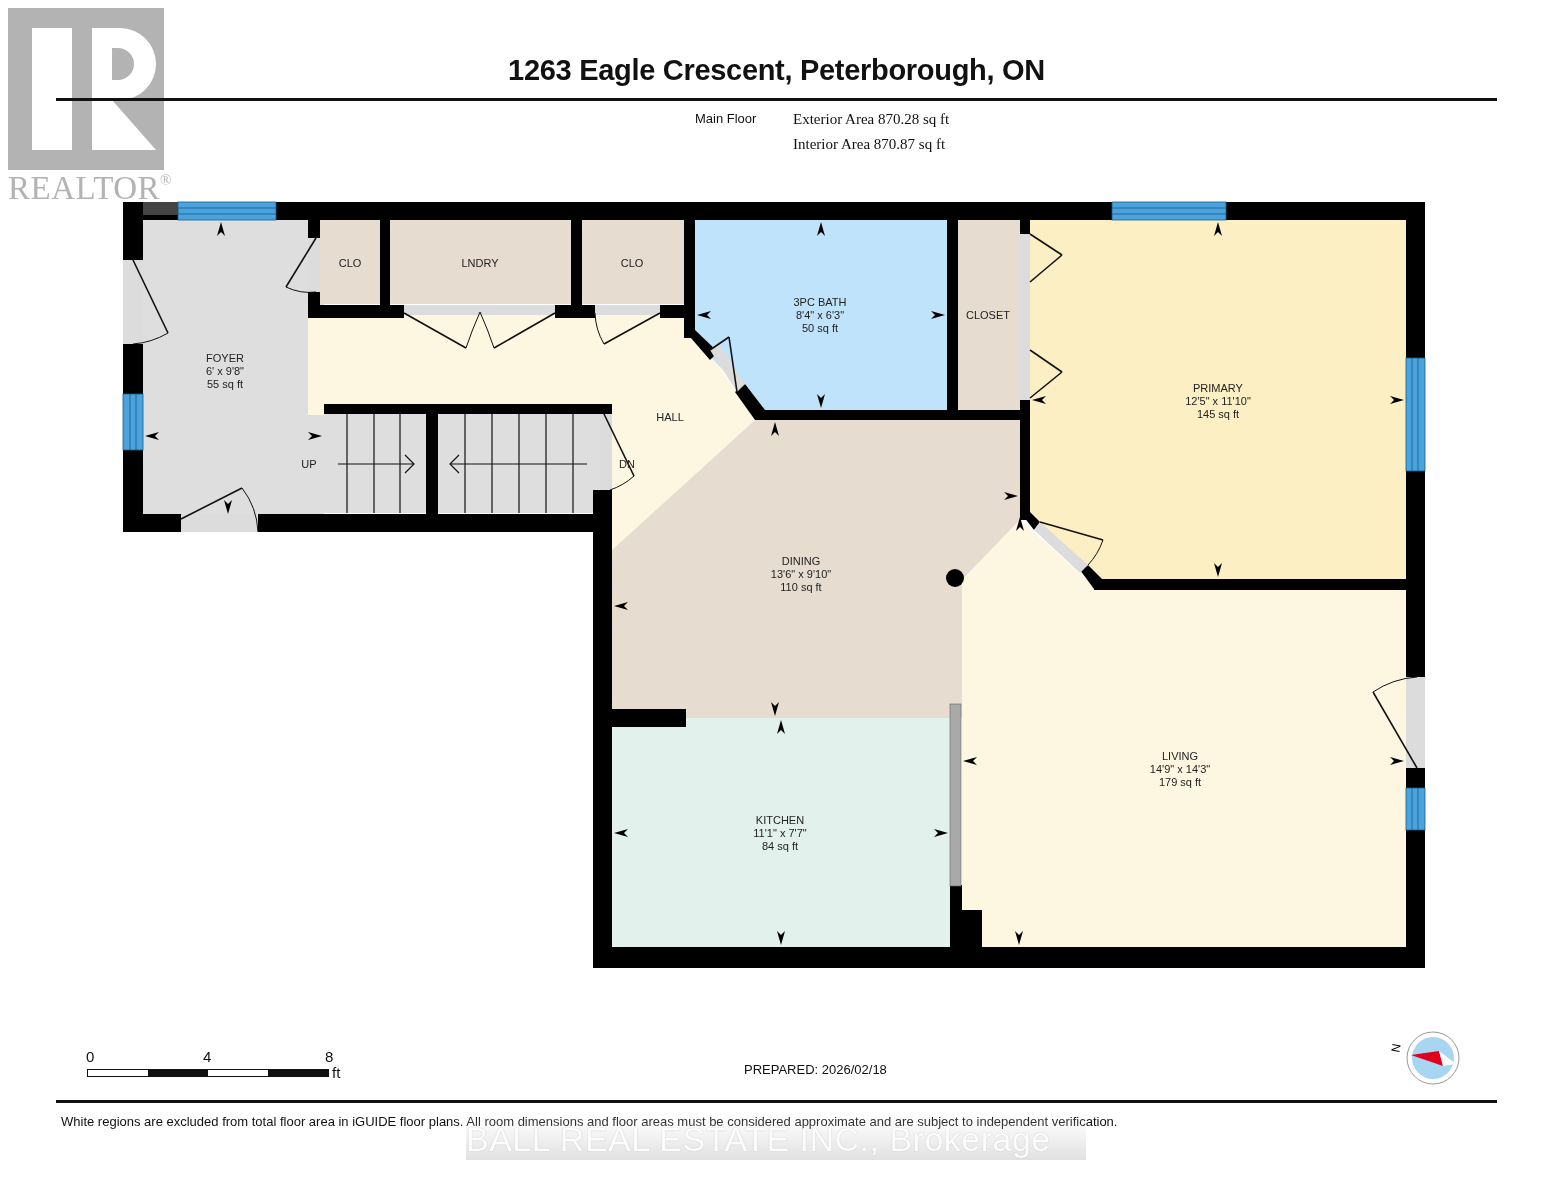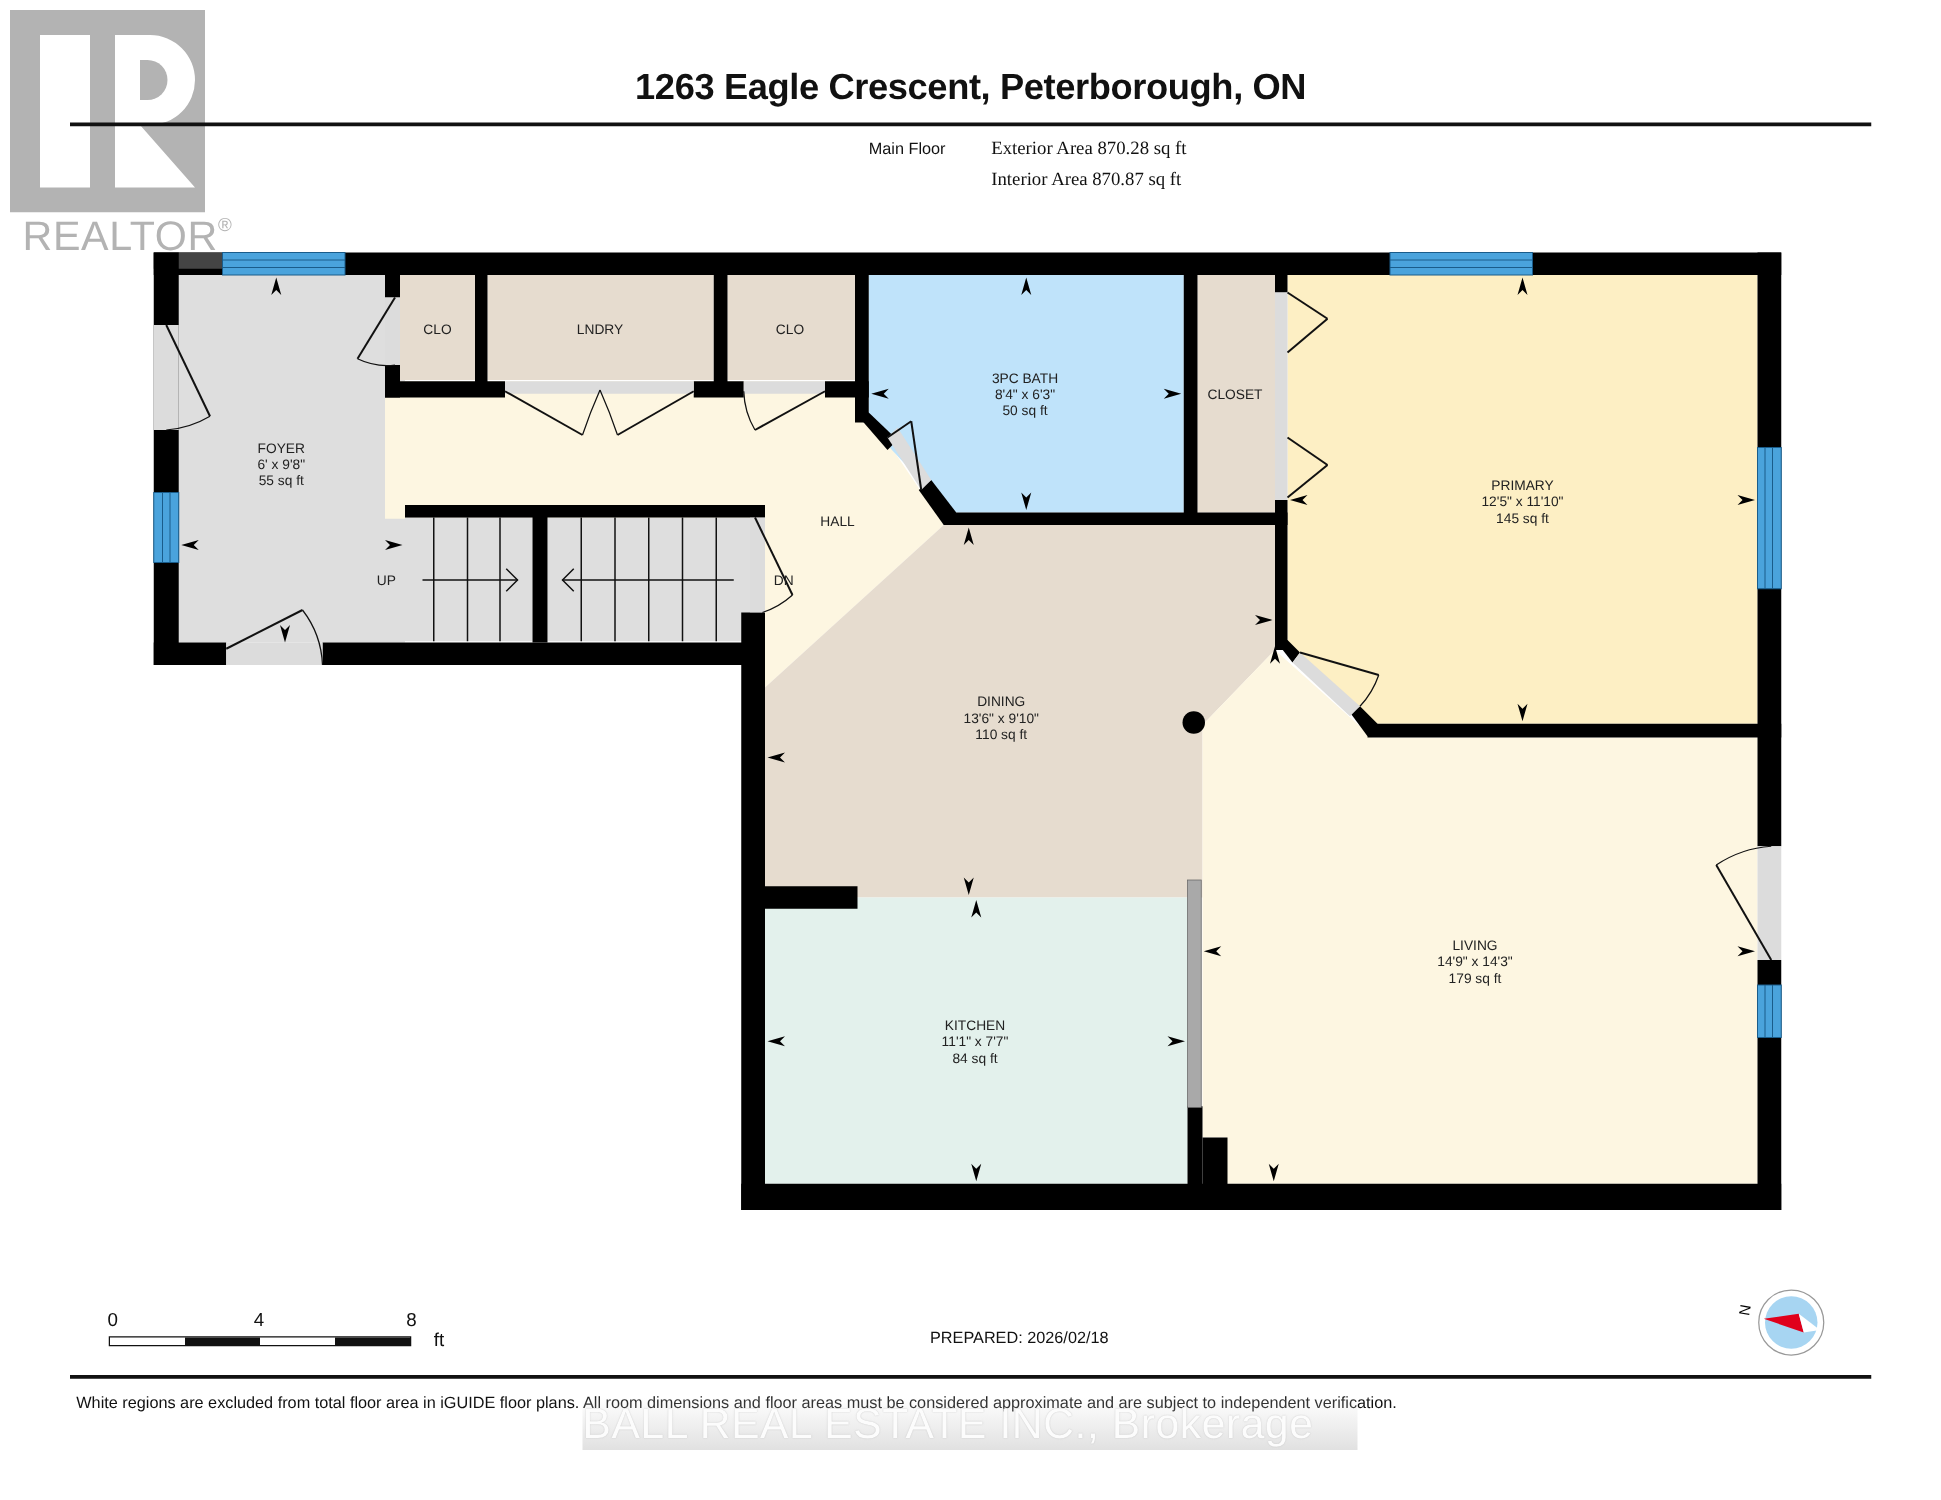--- a/index.html
+++ b/index.html
@@ -1,20 +1,20 @@
 <!DOCTYPE html>
 <html><head>
 <meta charset="utf-8">
 <style>
   html, body { margin: 0; padding: 0; background: #ffffff; }
   body { width: 1553px; height: 1200px; position: relative; overflow: hidden;
          font-family: "Liberation Sans", sans-serif; color: #111; }
   .logo { position: absolute; left: 8px; top: 8px; width: 156px; height: 162px; }
-  .logo-word { position: absolute; left: 18px; top: 170px; font-size: 33px; color: #b3b3b3;
-               letter-spacing: 0.5px; font-family: Liberation Sans, sans-serif; }
+  .logo-word { position: absolute; left: 8px; top: 170px; font-size: 33px; color: #b3b3b3;
+               letter-spacing: 0.5px; font-family: Liberation Serif, serif; }
   .logo-word sup { font-size: 15px; vertical-align: top; position: relative; top: 2px; }
   .title { position: absolute; left: 0; width: 1553px; top: 54px; text-align: center;
            font-size: 29px; font-weight: bold; letter-spacing: -0.3px; }
   .rule { position: absolute; left: 56px; width: 1441px; height: 3px; background: #111; }
   .floor-label { position: absolute; left: 695px; top: 111px; font-size: 13px; font-weight: normal; }
   .area-line { position: absolute; left: 793px; font-size: 15px; font-family: Liberation Serif, serif; }
   svg.plan { position: absolute; left: 0; top: 0; }
   .room-label { font-family: "Liberation Sans", sans-serif; font-size: 11px; fill: #222; text-anchor: middle; }
   .scale { position: absolute; left: 87px; top: 1069px; width: 242px; height: 8px;
            border: 1px solid #111; display: flex; box-sizing: border-box; }
@@ -259,21 +259,21 @@
 
 <div class="scale-tick" style="left:86px">0</div>
 <div class="scale-tick" style="left:203px">4</div>
 <div class="scale-tick" style="left:325px">8</div>
 <div class="scale">
   <div></div>
     <div class="b"></div>
     <div></div>
     <div class="b"></div>
 </div>
-<div class="scale-tick" style="left:347px; top:1064px">ft</div>
+<div class="scale-tick" style="left:332px; top:1064px">ft</div>
 
 <div class="prepared">PREPARED: 2026/02/18</div>
 
 <svg class="compass" viewBox="0 0 56 56">
   <circle cx="28" cy="28" r="26" fill="#fff" stroke="#999" stroke-width="1"></circle>
   <circle cx="28" cy="28" r="21" fill="#a7d5f2"></circle>
   <polygon points="6,25 34,21 38,36" fill="#e0001b"></polygon>
   <polygon points="34,21 51,34 38,36" fill="#ffffff"></polygon>
 </svg>
 <svg style="position:absolute; left:1389px; top:1040px; width:14px; height:16px" viewBox="0 0 14 16">

